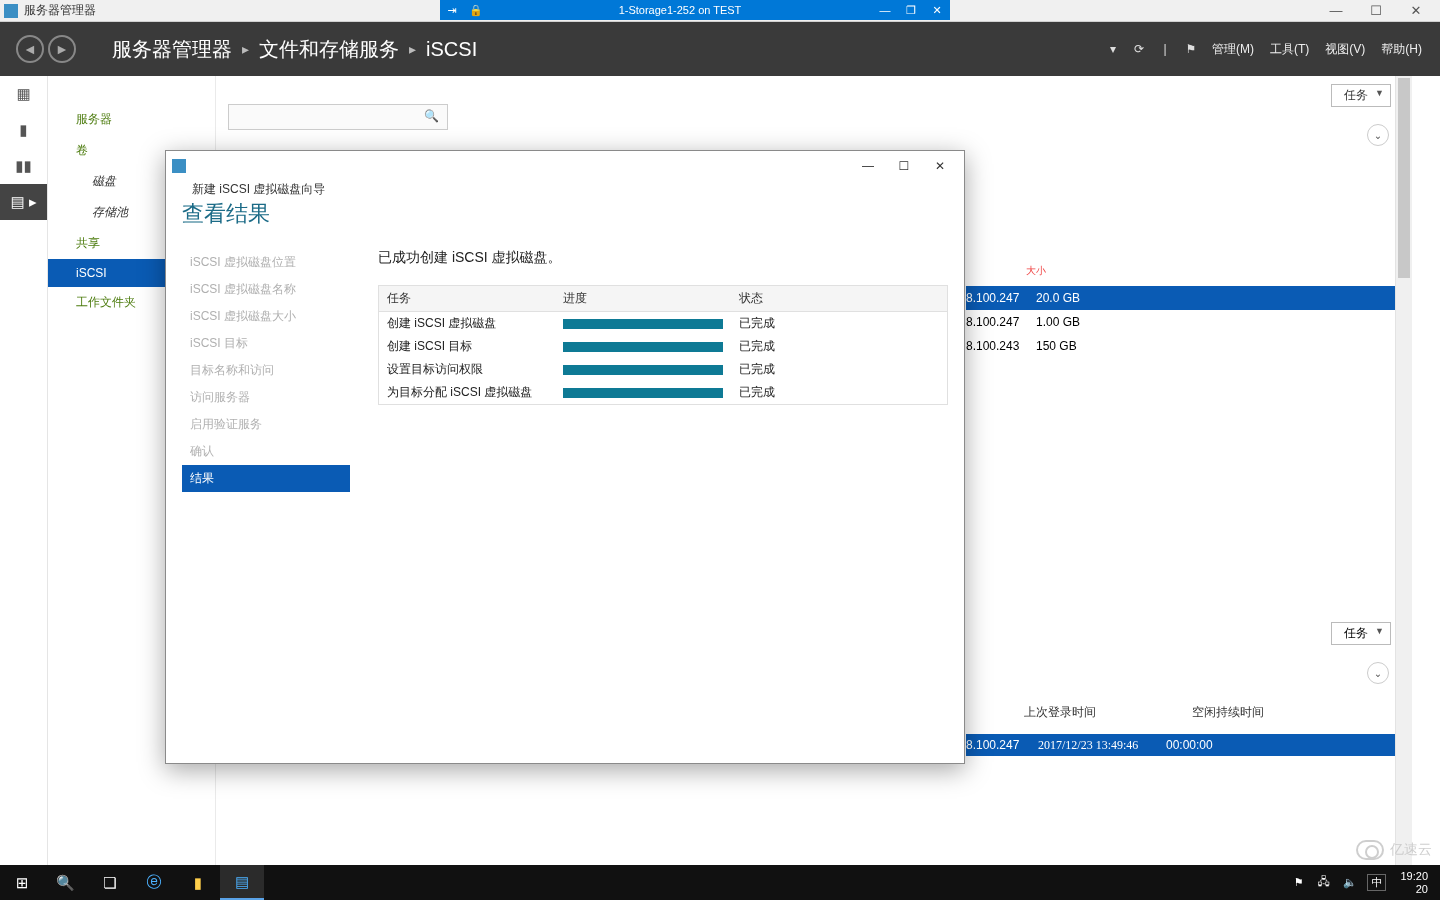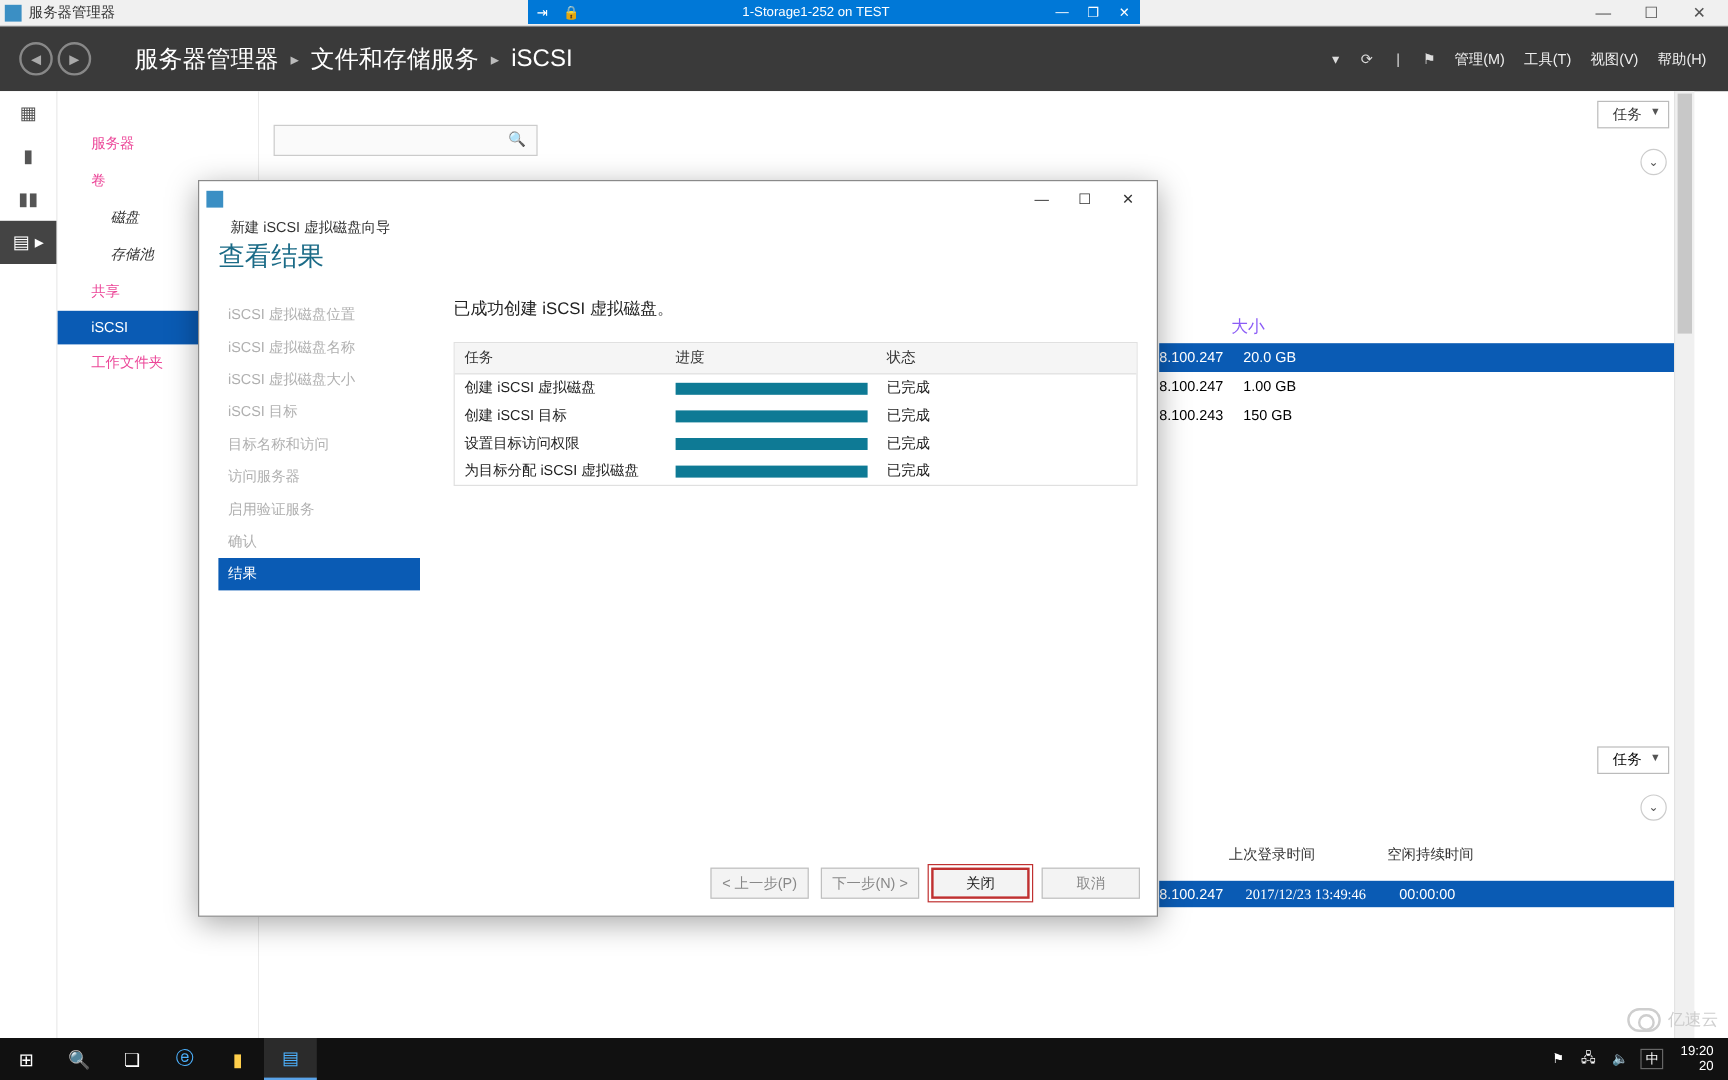--- a/index.html
+++ b/index.html
@@ -28,48 +28,48 @@
 .sm-header .right .fico { width:22px; height:22px; display:flex; align-items:center; justify-content:center; color:#ddd; }
 .sm-header .right .menu { padding:4px 6px; color:#eee; }
 
 
 .iconstrip { position:absolute; top:76px; left:0; width:48px; bottom:35px; background:#fff; border-right:1px solid #e5e5e5; }
 .iconstrip .it { display:flex; align-items:center; justify-content:center; height:36px; color:#555; font-size:15px; }
 .iconstrip .it.active { background:#444; color:#fff; }
 
 
 .sidebar { position:absolute; top:76px; left:48px; width:168px; bottom:35px; background:#fff; border-right:1px solid #eaeaea; padding-top:28px; }
-.sidebar .sitem { padding:7px 0 7px 28px; color:#ec4899; cursor:pointer; }
+.sidebar .sitem { padding:7px 0 7px 28px; color:#4d7c0f; cursor:pointer; }
 .sidebar .sitem.sub { padding-left:44px; color:#333;font-style:italic; }
 .sidebar .sitem.sel { background:#0a5bb4; color:#fff; }
 
 
 .content { position:absolute; top:76px; left:216px; right:45px; bottom:35px; background:#fff; padding:10px 0 0 12px; }
 .content .section-head { display:flex; align-items:flex-start; gap:10px; }
 .content .disk-ico { width:34px; height:30px; border:1px solid #888; border-radius:3px; position:relative; margin-top:2px; }
 .content .disk-ico::after { content:"←"; position:absolute; top:-2px; left:-6px; color:#333; font-size:14px; }
 .content .sec-title { font-size:13px; font-weight:bold; color:#333; }
 .content .sec-sub { font-size:12px; color:#555; }
 .content .task-dd { position:absolute; top:8px; right:4px; border:1px solid #bbb; padding:2px 22px 2px 12px; font-size:12px; color:#333; background:#fff; }
 .content .task-dd::after { content:"▼"; position:absolute; right:6px; top:3px; font-size:9px; color:#555; }
 .content .expand { position:absolute; top:48px; right:6px; width:22px; height:22px; border:1px solid #ccc; border-radius:11px; display:flex; align-items:center; justify-content:center; font-size:10px; color:#555; }
 .content .toolbar-frag { margin-top:18px; width:220px; height:26px; border:1px solid #ccc; background:#fafafa; position:relative; }
 .content .toolbar-frag::after { content:"🔍"; position:absolute; right:8px; top:4px; font-size:12px; color:#555; }
-.content .grid-head { position:absolute; top:188px; left:810px; color:#8b5cf6; font-size:14px;font-family:Liberation Mono, monospace; }
+.content .grid-head { position:absolute; top:188px; left:810px; color:#ef4444; font-size:10px;font-family:Liberation Mono, monospace; }
 .content .grid { position:absolute; top:210px; left:750px; right:0; }
 .content .grid .row { display:flex; height:24px; align-items:center; font-size:12px; padding-right:6px; }
 .content .grid .row.sel { background:#0a5bb4; color:#fff; }
 .content .grid .c1 { width:70px; }
 .content .grid .c2 { flex:1; }
 
 .content .sec2 { position:absolute; top:546px; left:0; right:0; }
 .content .sec2 .task-dd2 { position:absolute; top:0; right:4px; border:1px solid #bbb; padding:2px 22px 2px 12px; font-size:12px; background:#fff; }
 .content .sec2 .task-dd2::after { content:"▼"; position:absolute; right:6px; top:3px; font-size:9px; color:#555; }
 .content .sec2 .expand2 { position:absolute; top:40px; right:6px; width:22px; height:22px; border:1px solid #ccc; border-radius:11px; display:flex; align-items:center; justify-content:center; font-size:10px; color:#555; }
-.content .sec2 .hdrs { position:absolute; top:82px; left:808px; display:flex; gap:60px; color:#333; font-size:12px; }
+.content .sec2 .hdrs { position:absolute; top:82px; left:808px; display:flex; gap:96px; color:#333; font-size:12px; }
 .content .sec2 .row2 { position:absolute; top:112px; left:750px; right:0; height:22px; background:#0a5bb4; color:#fff; display:flex; align-items:center; font-size:12px; }
 .content .sec2 .row2 .a { width:72px; }
 .content .sec2 .row2 .b { width:128px;font-family:Liberation Serif, serif; }
 .content .sec2 .row2 .c { width:68px; }
 
 
 .rsb { position:absolute; top:76px; right:28px; width:17px; bottom:35px; background:#f0f0f0; border-left:1px solid #e3e3e3; }
 .rsb .thumb { position:absolute; top:2px; left:2px; right:2px; height:200px; background:#c8c8c8; }
 
 
@@ -269,26 +269,20 @@
             <div class="tc1">为目标分配 iSCSI 虚拟磁盘</div>
             <div class="tc2">
                 <div class="pbar"></div>
               </div>
             <div class="tc3">已完成</div>
           </div>
         </div>
       </div>
     </div>
   </div>
-  <div class="footer">
-    <button disabled="">&lt; 上一步(P)</button>
-    <button disabled="">下一步(N) &gt;</button>
-    <button class="primary">关闭</button>
-    <button disabled="">取消</button>
-  </div>
 </div>
 
 <div class="wm">
   <div class="circ"></div>
   <span>亿速云</span>
 </div>
 
 <div class="taskbar">
   <div class="tb">⊞</div>
   <div class="tb">🔍</div>

